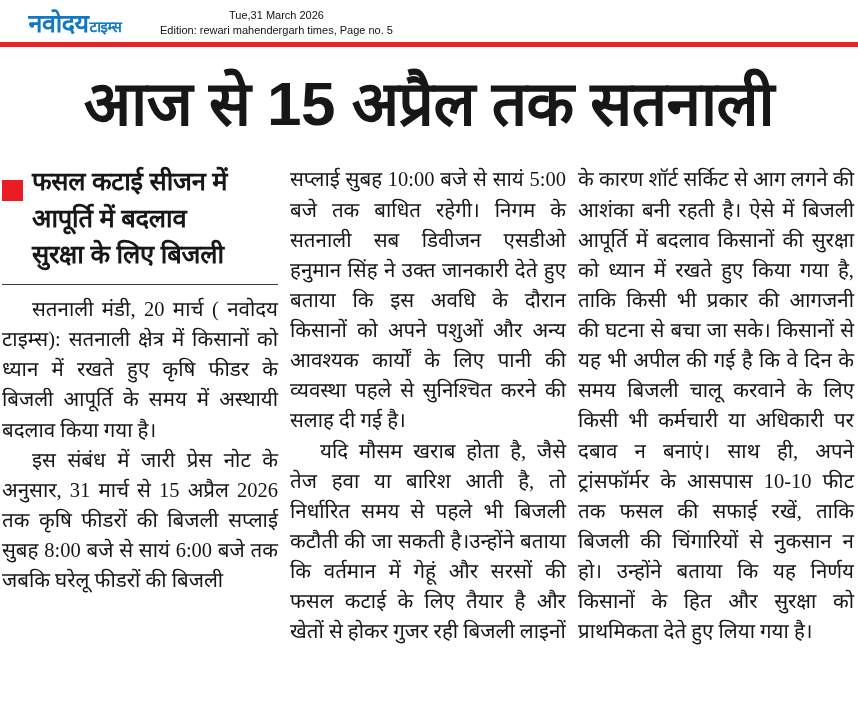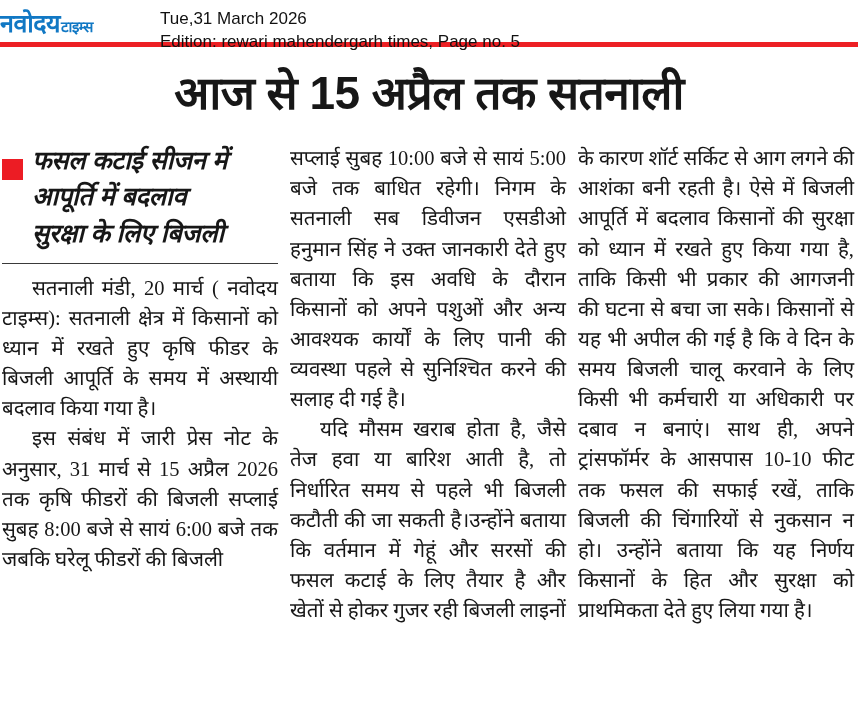--- a/index.html
+++ b/index.html
@@ -22,20 +22,21 @@
     align-items: flex-start;
     padding: 6px 0 0 0;
     height: 42px;
     box-sizing: border-box;
   }
   .logo-wrap {
     width: 150px;
     flex: 0 0 150px;
     display: flex;
     align-items: center;
+    justify-content: center;
     padding-top: 5px;
   }
   .logo {
     font-family: "Liberation Sans", "DejaVu Sans", sans-serif;
     color: #1178c4;
     font-weight: bold;
     line-height: 1;
     white-space: nowrap;
     display: flex;
     align-items: baseline;
@@ -46,39 +47,40 @@
   }
   .logo .logo-sub {
     font-size: 15px;
     letter-spacing: -0.5px;
     margin-left: 1px;
   }
   .edition-block {
     padding-left: 10px;
     padding-top: 2px;
     font-family: "Liberation Sans", "DejaVu Sans", sans-serif;
-    font-size: 17px;
+    font-size: 11px;
     color: #111111;
     line-height: 1.33;
+    text-align: center;
   }
   .edition-block div { white-space: nowrap; }
 
   .red-rule {
     height: 5px;
     background: #ed2024;
     width: 100%;
   }
 
   
   .headline {
     text-align: center;
     padding: 16px 8px 4px 8px;
     font-family: "Liberation Sans", "DejaVu Sans", sans-serif;
     font-weight: bold;
-    font-size: 46px;
+    font-size: 62px;
     line-height: 1.33;
     color: #171717;
     letter-spacing: -0.5px;
   }
   .headline .hl-line { display: block; white-space: nowrap; }
   .headline .hl-accent { color: #1484c8; }
 
   
   .columns {
     display: flex;
@@ -88,21 +90,20 @@
   }
   .col {
     width: 276px;
     flex: 0 0 276px;
   }
 
   .subhead-row {
     display: flex;
     align-items: flex-start;
     gap: 9px;
-    font-style: italic;
   }
   .bullet {
     width: 21px;
     height: 21px;
     background: #ec1c24;
     flex: 0 0 21px;
     margin-top: 17px;
   }
   .subhead {
     font-family: "Liberation Sans", "DejaVu Sans", sans-serif;

